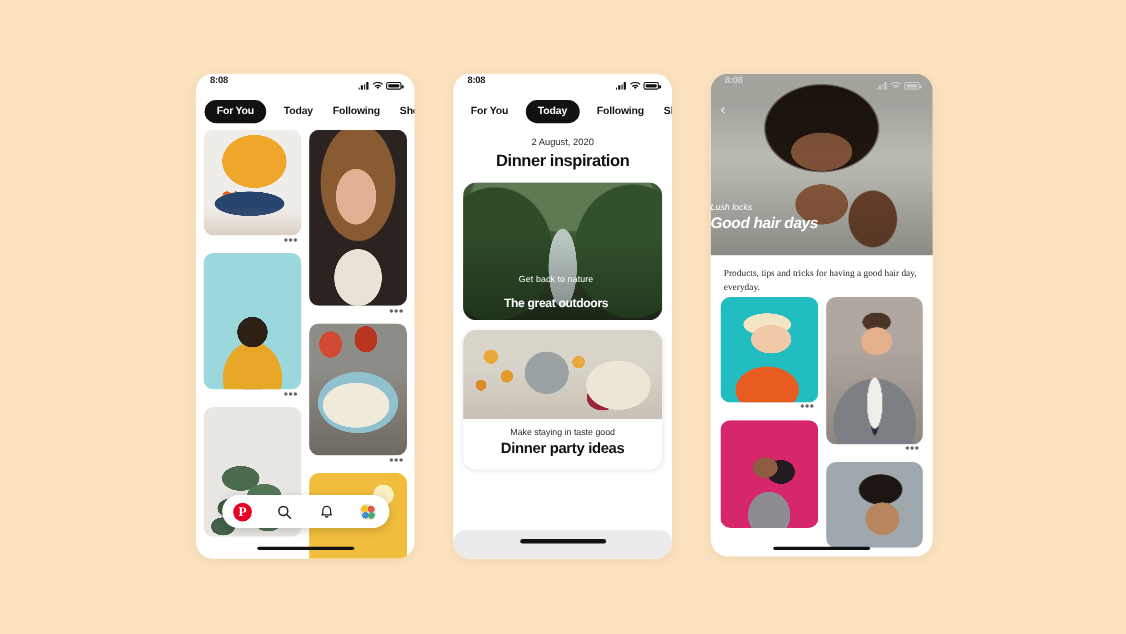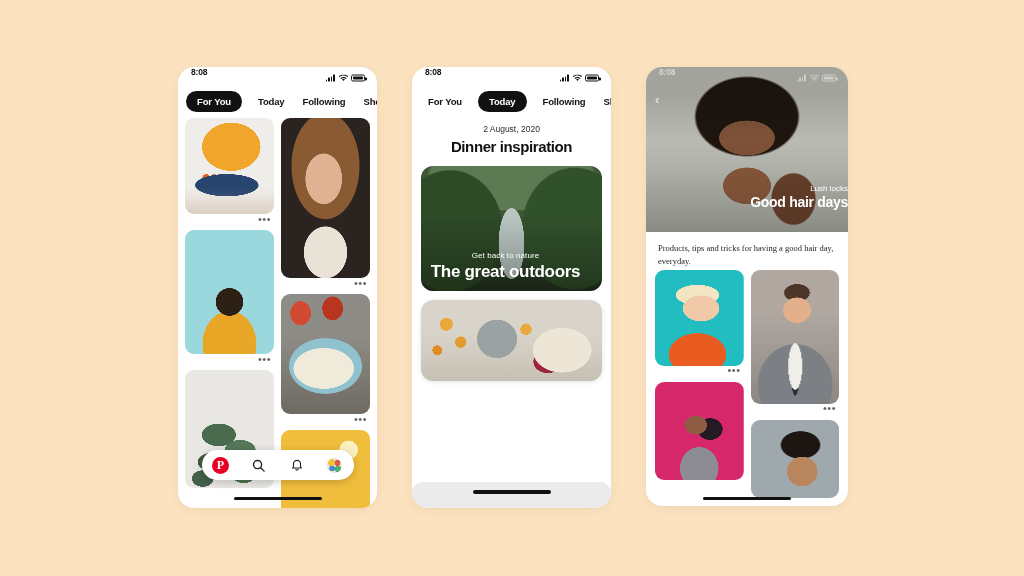--- a/index.html
+++ b/index.html
@@ -153,21 +153,21 @@
   }
   .story .scrim {
     position:absolute; inset:0;
     background: linear-gradient(to bottom, rgba(0,0,0,0) 40%, rgba(0,0,0,0.32) 100%);
   }
   .story .caption {
     position: absolute; left: 0; right: 12px; bottom: 9px;
     text-align: center; color: #fff;
   }
   .story .kicker { font-size: 8px; letter-spacing: .1px; }
-  .story .head { font-size: 17px; font-weight: bold; margin-top: 2px; letter-spacing: -0.3px; }
+  .story .head { font-size: 11px; font-weight: bold; margin-top: 12px; letter-spacing: -0.3px; }
 
   .card-light {
     border-radius: 12px; overflow: hidden; margin-top: 9px;
     background: #fff;
     box-shadow: 0 1px 5px rgba(0,0,0,0.10);
   }
   .card-light .photo { width: 100%; background-size: cover; background-position: center; }
   .card-light .cap { text-align: center; padding: 7px 6px 12px; }
   .card-light .kicker { font-size: 8px; color: #2b2b2b; }
   .card-light .head { font-size: 13.5px; font-weight: bold; color:#111; margin-top: 3px; letter-spacing:-0.3px; }
@@ -188,21 +188,21 @@
     flex: 0 0 auto;
   }
   .hero .back {
     position:absolute; left:9px; top:26px;
     color:#f0f0ee; font-size: 13px; line-height:1; font-weight: 300;
   }
   .hero .scrim {
     position:absolute; inset:0;
     background: linear-gradient(to bottom, rgba(0,0,0,0.12) 0 16%, rgba(0,0,0,0) 45%, rgba(0,0,0,0.18) 100%);
   }
-  .hero .caption { position:absolute; left:0; right:0; bottom: 22px; text-align:right; color:#fff; }
+  .hero .caption { position:absolute; left:0; right:0; bottom: 22px; text-align:left; color:#fff;font-style:italic; }
   .hero .kicker { font-size: 8px; }
   .hero .head { font-size: 14px; font-weight: bold; margin-top: 1px; letter-spacing:-0.3px; }
 
   .board-desc {
     padding: 10px 12px 2px;
     font-size: 8.5px; line-height: 1.5; color: #1f1f1f;
     flex: 0 0 auto;
     font-family: Liberation Serif, serif;
   }
   .board-grid { display: flex; gap: 7px; padding: 0 9px; flex:1 1 auto; overflow:hidden; }
@@ -388,20 +388,24 @@
       <div class="card-light">
         <div class="photo" style="height:81px;background-image:
                radial-gradient(circle 8px at 14% 30%, #E8A93A 0 80%, transparent 82%),
                radial-gradient(circle 7px at 22% 52%, #E49B2E 0 80%, transparent 82%),
                radial-gradient(circle 6px at 9% 62%, #DE8C22 0 80%, transparent 82%),
                radial-gradient(circle 7px at 58% 36%, #E9A93C 0 80%, transparent 82%),
                radial-gradient(ellipse 20% 34% at 78% 62%, #EDE5D6 0 80%, transparent 82%),
                radial-gradient(ellipse 10% 18% at 70% 76%, #9E2438 0 78%, transparent 80%),
                radial-gradient(ellipse 14% 30% at 42% 48%, #9AA2A4 0 78%, transparent 80%),
                linear-gradient(to bottom, #D9D4CA 0 40%, #C7C0B4 100%)"></div>
+        <div class="cap">
+          <div class="kicker">Make staying in taste good</div>
+          <div class="head">Dinner party ideas</div>
+        </div>
       </div>
     </div>
 
     <div class="p2-footer">
       <div class="bar"></div>
     </div>
   </div>
 
   <div class="phone" id="phone-3" style="display:flex;flex-direction:column;">
 

